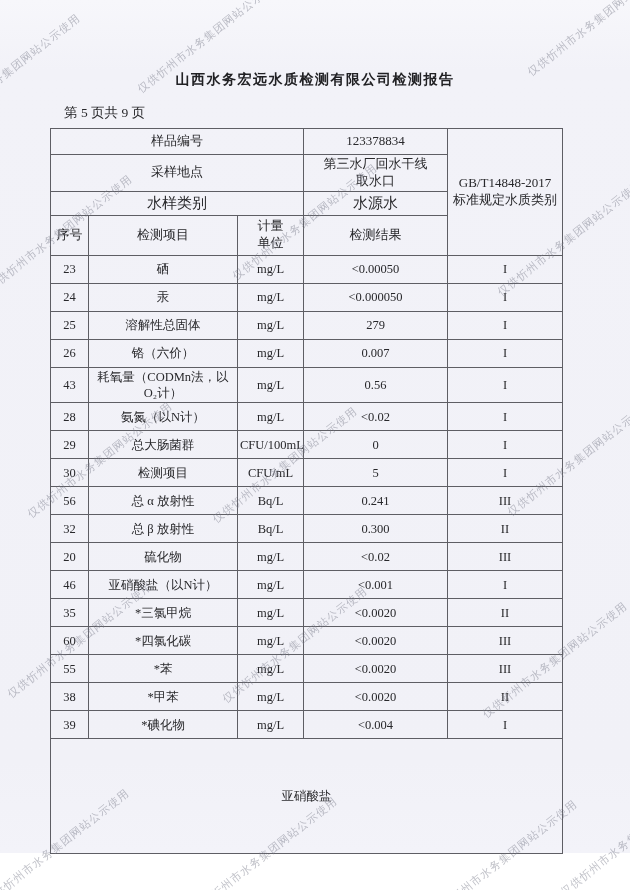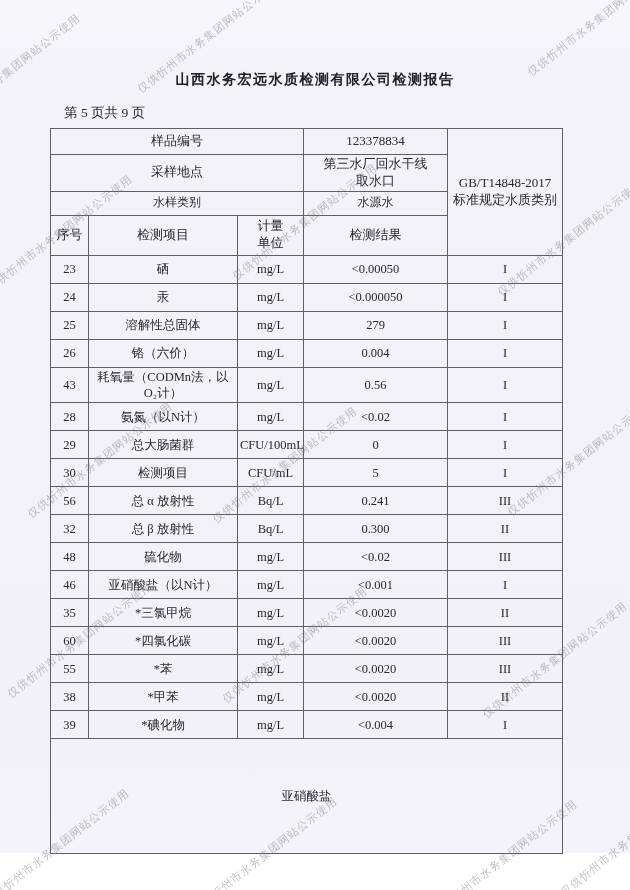--- a/index.html
+++ b/index.html
@@ -30,21 +30,21 @@
   table.report{
     position:absolute;top:128px;left:50px;width:512px;z-index:2;
     border-collapse:collapse;table-layout:fixed;font-size:12.5px;
   }
   table.report td{
     border:1px solid #5e5e64;text-align:center;vertical-align:middle;
     padding:1px 2px;line-height:1.3;overflow:hidden;
   }
   tr.r1 td{height:23px;font-size:13px;}
   tr.r2 td{height:33px;font-size:13px;}
-  tr.r3 td{height:21px;font-size:12px;}
+  tr.r3 td{height:21px;font-size:15px;}
   tr.r4 td{height:37px;font-size:13px;}
   tr.data-row td{height:25px;}
   .two-line{white-space:pre-line;}
   .std-cell{font-size:13px;line-height:1.75;white-space:pre-line;}
   .item-cell{text-align:left;padding-left:13px;}
   .blank-cell{height:112px;vertical-align:top;text-align:left;padding:5px 0 0 12px;}
 </style>
 </head>
 <body>
 
@@ -126,21 +126,21 @@
         <td>25</td>
         <td class="item-cell">溶解性总固体</td>
         <td>mg/L</td>
         <td>279</td>
         <td>I</td>
       </tr>
       <tr class="data-row">
         <td>26</td>
         <td class="item-cell">铬（六价）</td>
         <td>mg/L</td>
-        <td>0.004</td>
+        <td>0.007</td>
         <td>I</td>
       </tr>
       <tr class="data-row">
         <td>43</td>
         <td class="item-cell">耗氧量（CODMn法，以O₂计）</td>
         <td>mg/L</td>
         <td>0.56</td>
         <td>I</td>
       </tr>
       <tr class="data-row">
@@ -172,21 +172,21 @@
         <td>III</td>
       </tr>
       <tr class="data-row">
         <td>32</td>
         <td class="item-cell">总 β 放射性</td>
         <td>Bq/L</td>
         <td>0.300</td>
         <td>II</td>
       </tr>
       <tr class="data-row">
-        <td>48</td>
+        <td>20</td>
         <td class="item-cell">硫化物</td>
         <td>mg/L</td>
         <td>&lt;0.02</td>
         <td>III</td>
       </tr>
       <tr class="data-row">
         <td>46</td>
         <td class="item-cell">亚硝酸盐（以N计）</td>
         <td>mg/L</td>
         <td>&lt;0.001</td>

